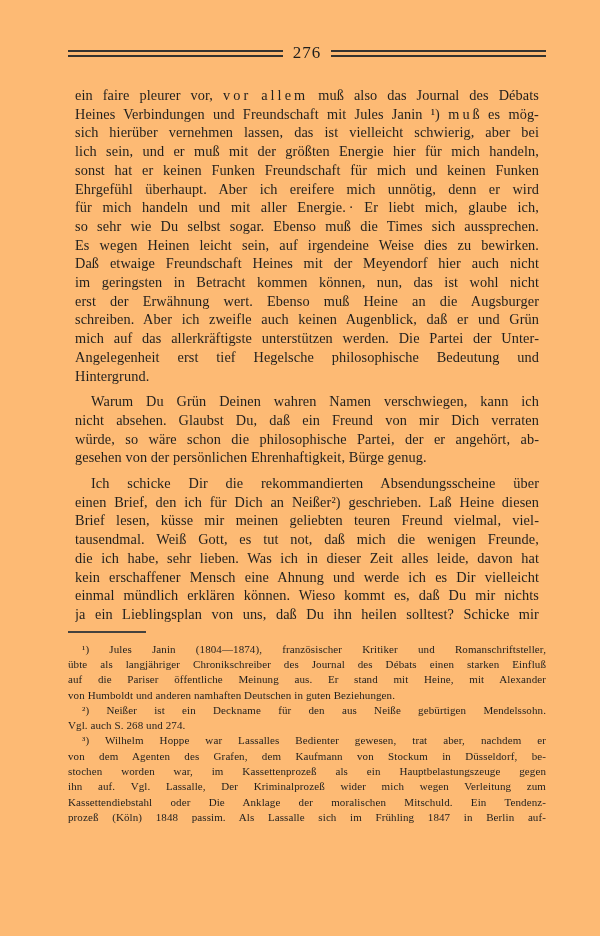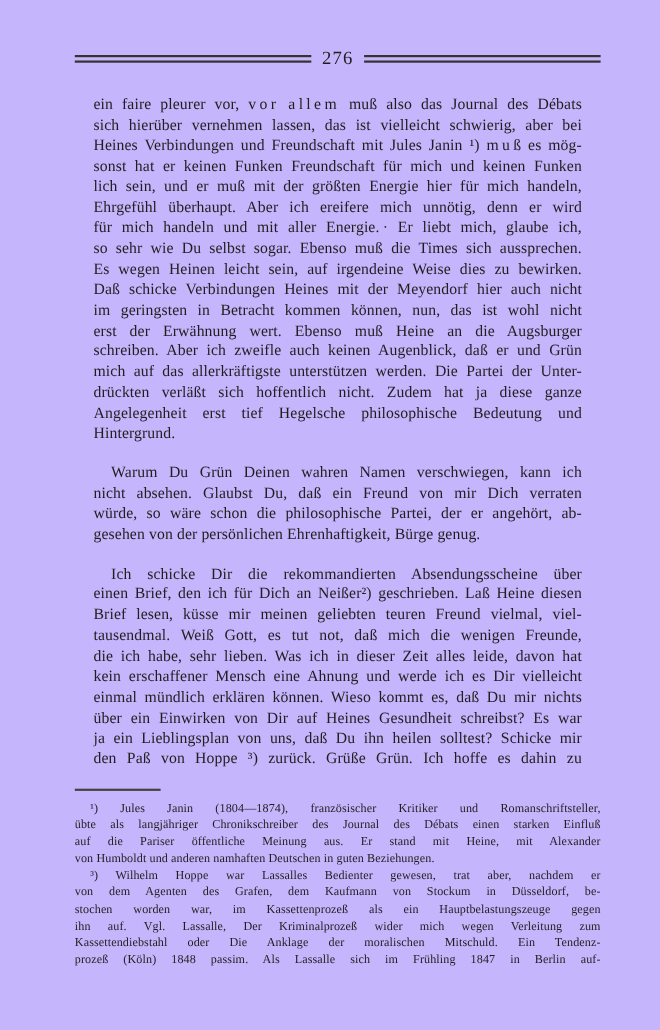--- a/index.html
+++ b/index.html
@@ -1,20 +1,20 @@
 <!DOCTYPE html>
 <html><head>
 <meta charset="utf-8">
 <style>
   html, body { margin: 0; padding: 0; background: #e9e9e9; }
   .sheet {
     position: relative;
     width: 600px;
     height: 936px;
-    background: #c4b5fd;
+    background: #fdba74;
     color: #201f1d;
     font-family: "Liberation Serif", "DejaVu Serif", serif;
     box-sizing: border-box;
     padding: 46px 54px 0 68px;
     overflow: hidden;
   }
   
   .runhead {
     display: flex;
     align-items: center;
@@ -35,21 +35,21 @@
     line-height: 14px;
     color: #201f1d;
     white-space: nowrap;
   }
   
   .bodytext {
     font-size: 14.3px;
     line-height: 18.7px;
     letter-spacing: 0.1px;
   }
-  .para { margin: 17px; }
+  .para { margin: 7px; }
   .ln {
     text-align: justify;
     text-align-last: justify;
     white-space: nowrap;      
     overflow: hidden;
   }
   .ln.end { text-align-last: left; }
   .ln.ind { text-indent: 16px; }
   
   .fn-rule {
@@ -71,65 +71,66 @@
 
   <div class="runhead">
     <div class="rule"></div>
     <div class="pagenum">276</div>
     <div class="rule"></div>
   </div>
 
   <div class="bodytext">
     <div class="para">
       <div class="ln">ein faire pleurer vor, v o r  a l l e m  muß also das Journal des Débats</div>
+      <div class="ln">Heines Verbindungen und Freundschaft mit Jules Janin ¹) m u ß es mög-</div>
       <div class="ln">sich hierüber vernehmen lassen, das ist vielleicht schwierig, aber bei</div>
-      <div class="ln">Heines Verbindungen und Freundschaft mit Jules Janin ¹) m u ß es mög-</div>
+      <div class="ln">lich sein, und er muß mit der größten Energie hier für mich handeln,</div>
       <div class="ln">sonst hat er keinen Funken Freundschaft für mich und keinen Funken</div>
-      <div class="ln">lich sein, und er muß mit der größten Energie hier für mich handeln,</div>
       <div class="ln">Ehrgefühl überhaupt.  Aber ich ereifere mich unnötig, denn er wird</div>
       <div class="ln">für mich handeln und mit aller Energie. · Er liebt mich, glaube ich,</div>
       <div class="ln">so sehr wie Du selbst sogar.  Ebenso muß die Times sich aussprechen.</div>
       <div class="ln">Es wegen Heinen leicht sein, auf irgendeine Weise dies zu bewirken.</div>
-      <div class="ln">Daß schicke Verbindungen Heines mit der Meyendorf hier auch nicht</div>
+      <div class="ln">Daß etwaige Freundschaft Heines mit der Meyendorf hier auch nicht</div>
       <div class="ln">im geringsten in Betracht kommen können, nun, das ist wohl nicht</div>
       <div class="ln">erst der Erwähnung wert.  Ebenso muß Heine an die Augsburger</div>
       <div class="ln">schreiben.  Aber ich zweifle auch keinen Augenblick, daß er und Grün</div>
       <div class="ln">mich auf das allerkräftigste unterstützen werden.  Die Partei der Unter-</div>
-      <div class="ln">drückten verläßt sich hoffentlich nicht.  Zudem hat ja diese ganze</div>
       <div class="ln">Angelegenheit erst tief Hegelsche philosophische Bedeutung und</div>
       <div class="ln end">Hintergrund.</div>
     </div>
     <div class="para">
       <div class="ln ind">Warum Du Grün Deinen wahren Namen verschwiegen, kann ich</div>
       <div class="ln">nicht absehen.  Glaubst Du, daß ein Freund von mir Dich verraten</div>
       <div class="ln">würde, so wäre schon die philosophische Partei, der er angehört, ab-</div>
       <div class="ln end">gesehen von der persönlichen Ehrenhaftigkeit, Bürge genug.</div>
     </div>
     <div class="para">
       <div class="ln ind">Ich schicke Dir die rekommandierten Absendungsscheine über</div>
       <div class="ln">einen Brief, den ich für Dich an Neißer²) geschrieben.  Laß Heine diesen</div>
       <div class="ln">Brief lesen, küsse mir meinen geliebten teuren Freund vielmal, viel-</div>
       <div class="ln">tausendmal.  Weiß Gott, es tut not, daß mich die wenigen Freunde,</div>
       <div class="ln">die ich habe, sehr lieben.  Was ich in dieser Zeit alles leide, davon hat</div>
       <div class="ln">kein erschaffener Mensch eine Ahnung und werde ich es Dir vielleicht</div>
       <div class="ln">einmal mündlich erklären können.  Wieso kommt es, daß Du mir nichts</div>
-      <div class="ln">über ein Einwirken von Dir auf Heines Gesundheit schreibst?  Es war</div>
       <div class="ln">ja ein Lieblingsplan von uns, daß Du ihn heilen solltest?  Schicke mir</div>
-      <div class="ln">den Paß von Hoppe ³) zurück.  Grüße Grün.  Ich hoffe es dahin zu</div>
     </div>
   </div>
 
   <div class="fn-rule"></div>
 
   <div class="footnotes">
     <div class="fn">
       <div class="ln ind">¹) Jules Janin (1804—1874), französischer Kritiker und Romanschriftsteller,</div>
       <div class="ln">übte als langjähriger Chronikschreiber des Journal des Débats einen starken Einfluß</div>
       <div class="ln">auf die Pariser öffentliche Meinung aus.  Er stand mit Heine, mit Alexander</div>
       <div class="ln end">von Humboldt und anderen namhaften Deutschen in guten Beziehungen.</div>
+    </div>
+    <div class="fn">
+      <div class="ln ind">²) Neißer ist ein Deckname für den aus Neiße gebürtigen Mendelssohn.</div>
+      <div class="ln end">Vgl. auch S. 268 und 274.</div>
     </div>
     <div class="fn">
       <div class="ln ind">³) Wilhelm Hoppe war Lassalles Bedienter gewesen, trat aber, nachdem er</div>
       <div class="ln">von dem Agenten des Grafen, dem Kaufmann von Stockum in Düsseldorf, be-</div>
       <div class="ln">stochen worden war, im Kassettenprozeß als ein Hauptbelastungszeuge gegen</div>
       <div class="ln">ihn auf.  Vgl. Lassalle, Der Kriminalprozeß wider mich wegen Verleitung zum</div>
       <div class="ln">Kassettendiebstahl oder Die Anklage der moralischen Mitschuld.  Ein Tendenz-</div>
       <div class="ln">prozeß (Köln) 1848 passim.  Als Lassalle sich im Frühling 1847 in Berlin auf-</div>
     </div>
   </div>

